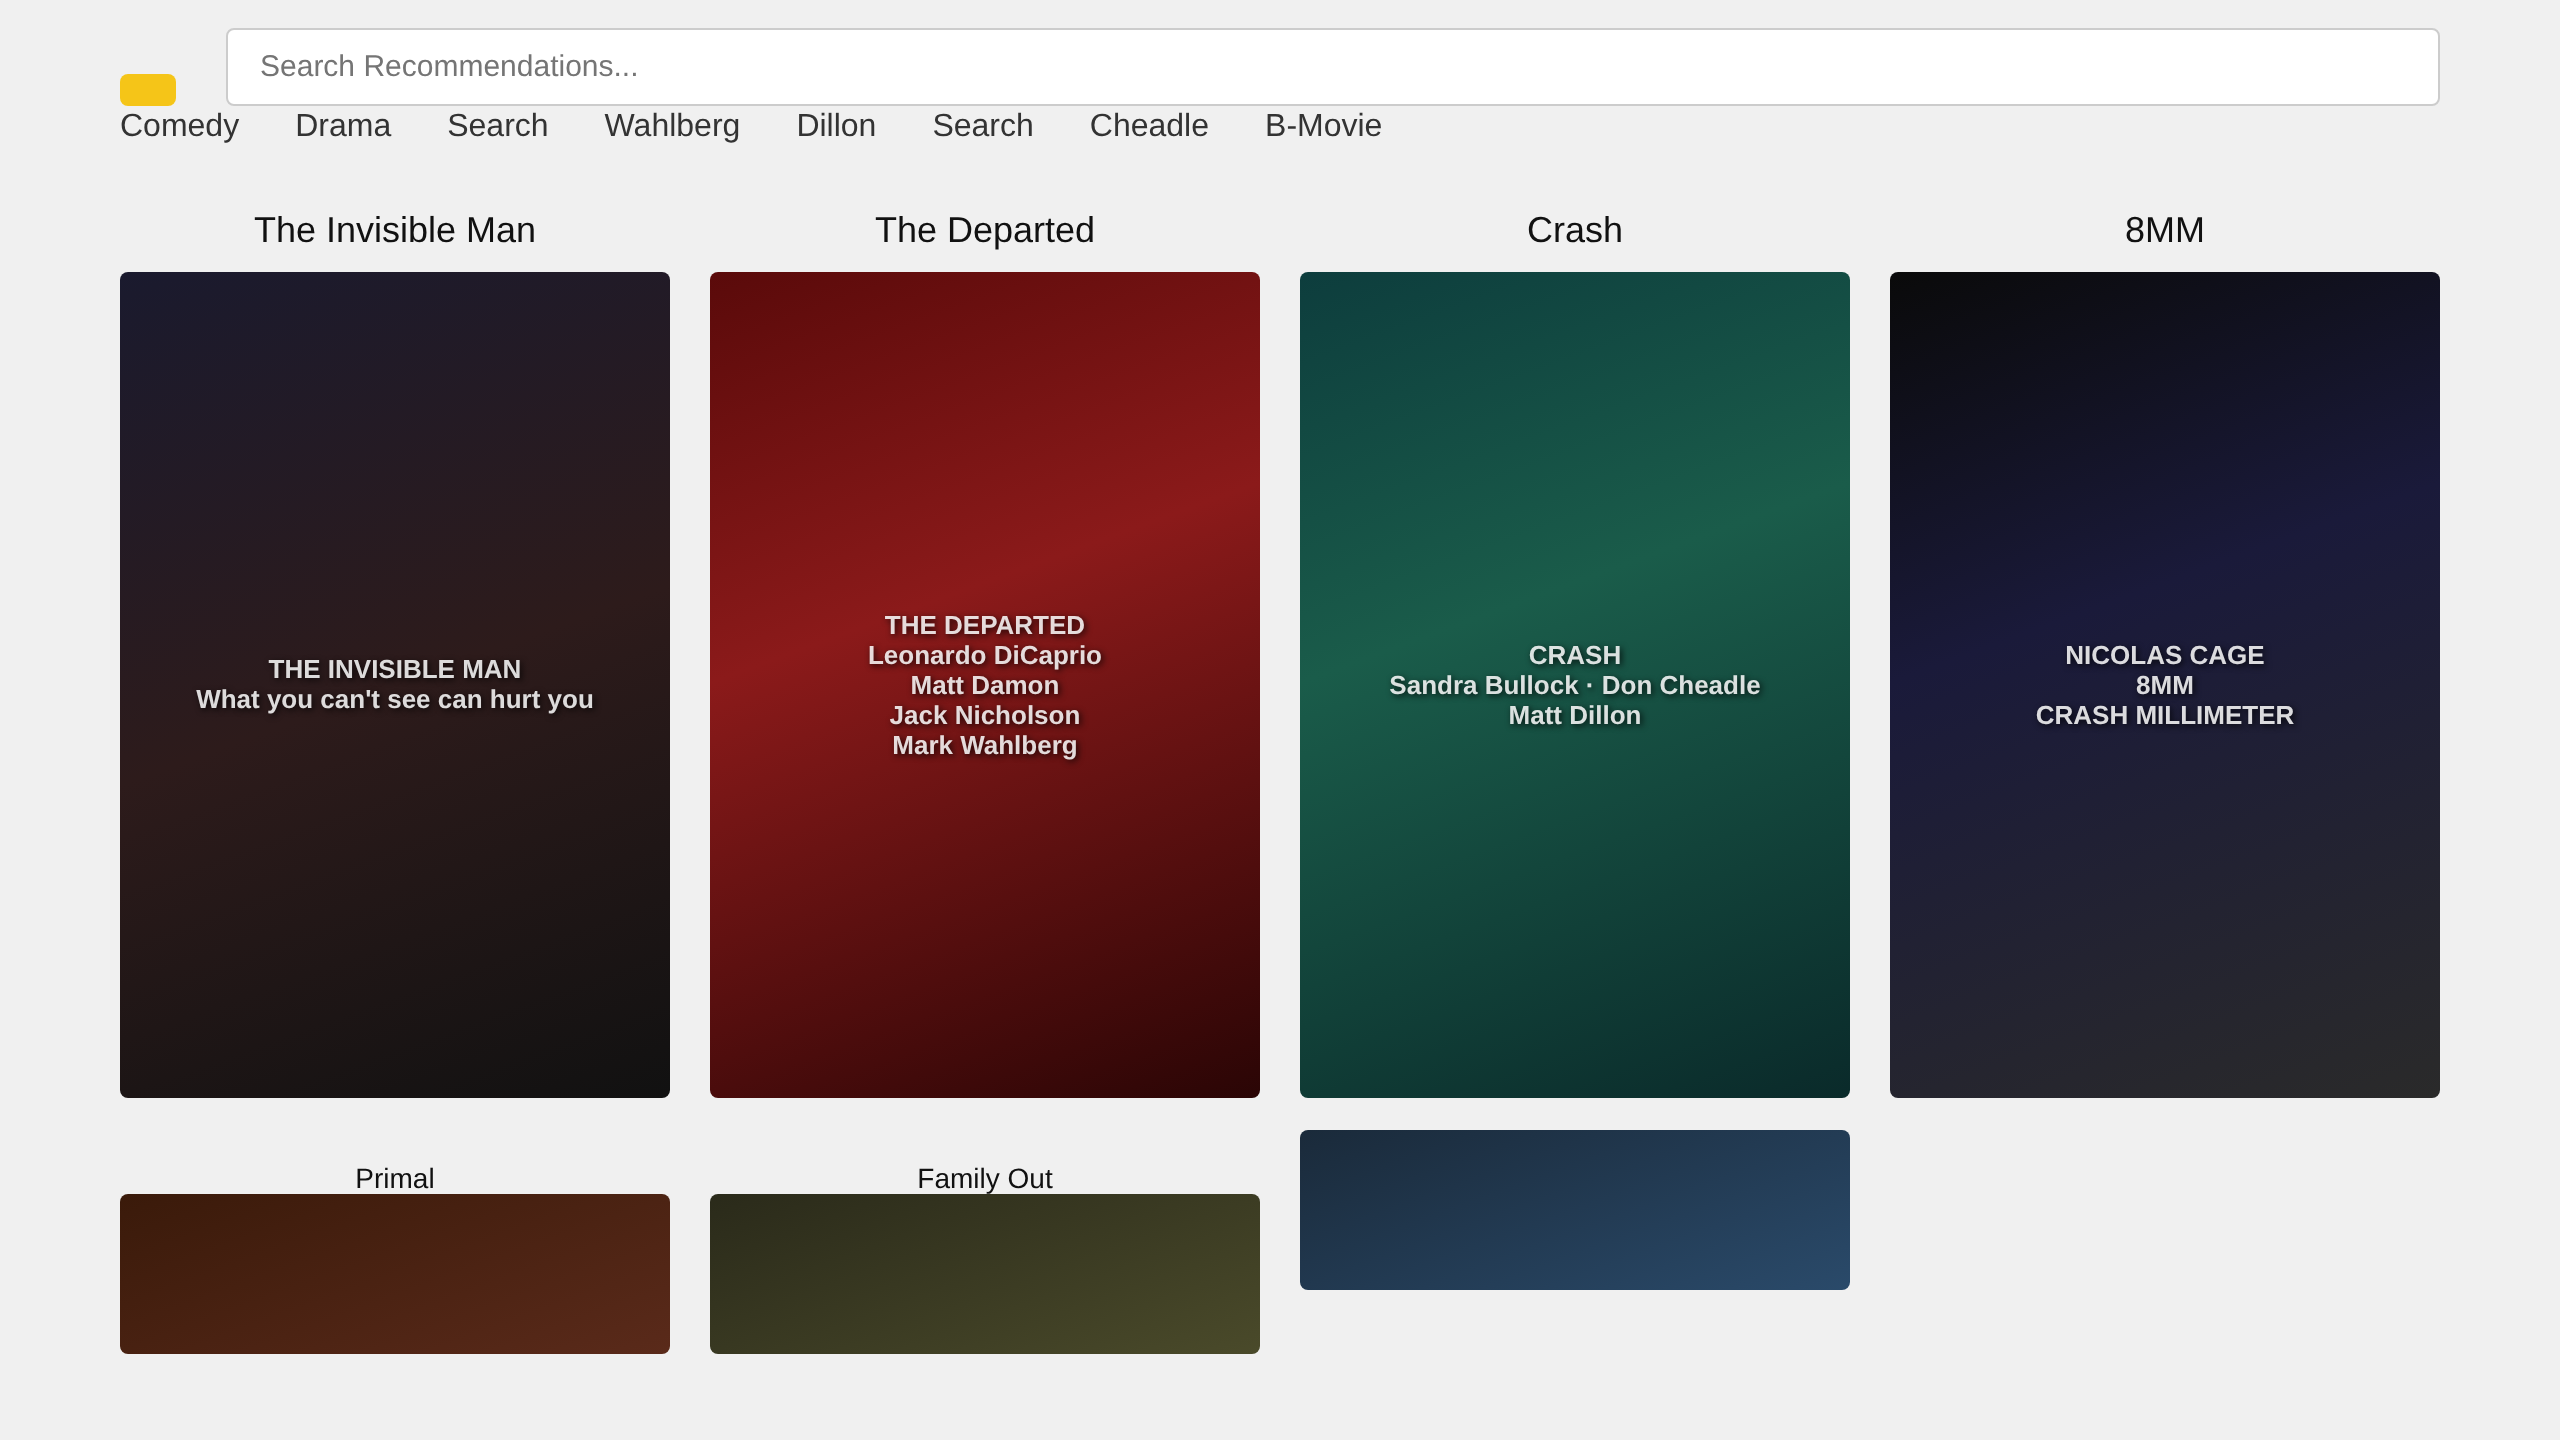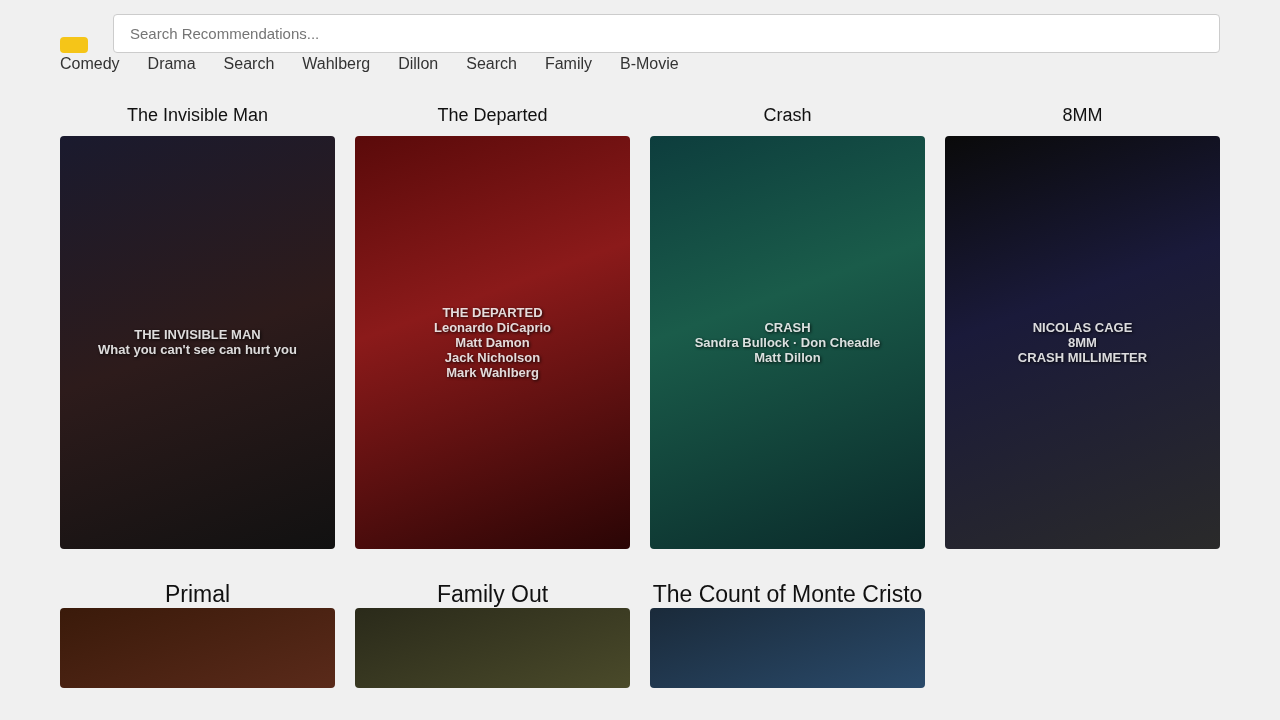--- a/index.html
+++ b/index.html
@@ -77,21 +77,21 @@
     .poster-text {
       color: rgba(255,255,255,0.85);
       font-size: 13px;
       text-align: center;
       font-weight: bold;
       text-shadow: 1px 1px 3px rgba(0,0,0,0.8);
     }
 
     
     .bottom-title {
-      font-size: 23px;
+      font-size: 14px;
       font-weight: 500;
       text-align: center;
       margin-top: 16px;
       color: #111;
     }
     .bottom-row {
       display: grid;
       grid-template-columns: repeat(4, 1fr);
       gap: 20px;
       margin-top: 16px;
@@ -117,21 +117,21 @@
     <input class="search-input" type="text" placeholder="Search Recommendations..." style="">
   </div>
   <nav class="genre-nav">
 
   <span class="genre-item">Comedy</span>
       <span class="genre-item">Drama</span>
       <span class="genre-item">Search</span>
       <span class="genre-item">Wahlberg</span>
       <span class="genre-item">Dillon</span>
       <span class="genre-item">Search</span>
-      <span class="genre-item">Family</span>
+      <span class="genre-item">Cheadle</span>
       <span class="genre-item">B-Movie</span>
     </nav>
 </div>
 
 <div class="main">
   <div class="movie-grid">
 
   <div class="movie-card">
         <div class="movie-title">The Invisible Man</div>
         <div class="movie-poster poster-invisible">
@@ -179,17 +179,16 @@
 
   <div class="bottom-card">
         <div class="bottom-title">Primal</div>
         <div class="bottom-poster-stub stub-primal"></div>
       </div>
       <div class="bottom-card">
         <div class="bottom-title">Family Out</div>
         <div class="bottom-poster-stub stub-knives"></div>
       </div>
       <div class="bottom-card">
-        <div class="bottom-title">The Count of Monte Cristo</div>
         <div class="bottom-poster-stub stub-monte"></div>
       </div>
     </div>
 </div>
 
 </body></html>

